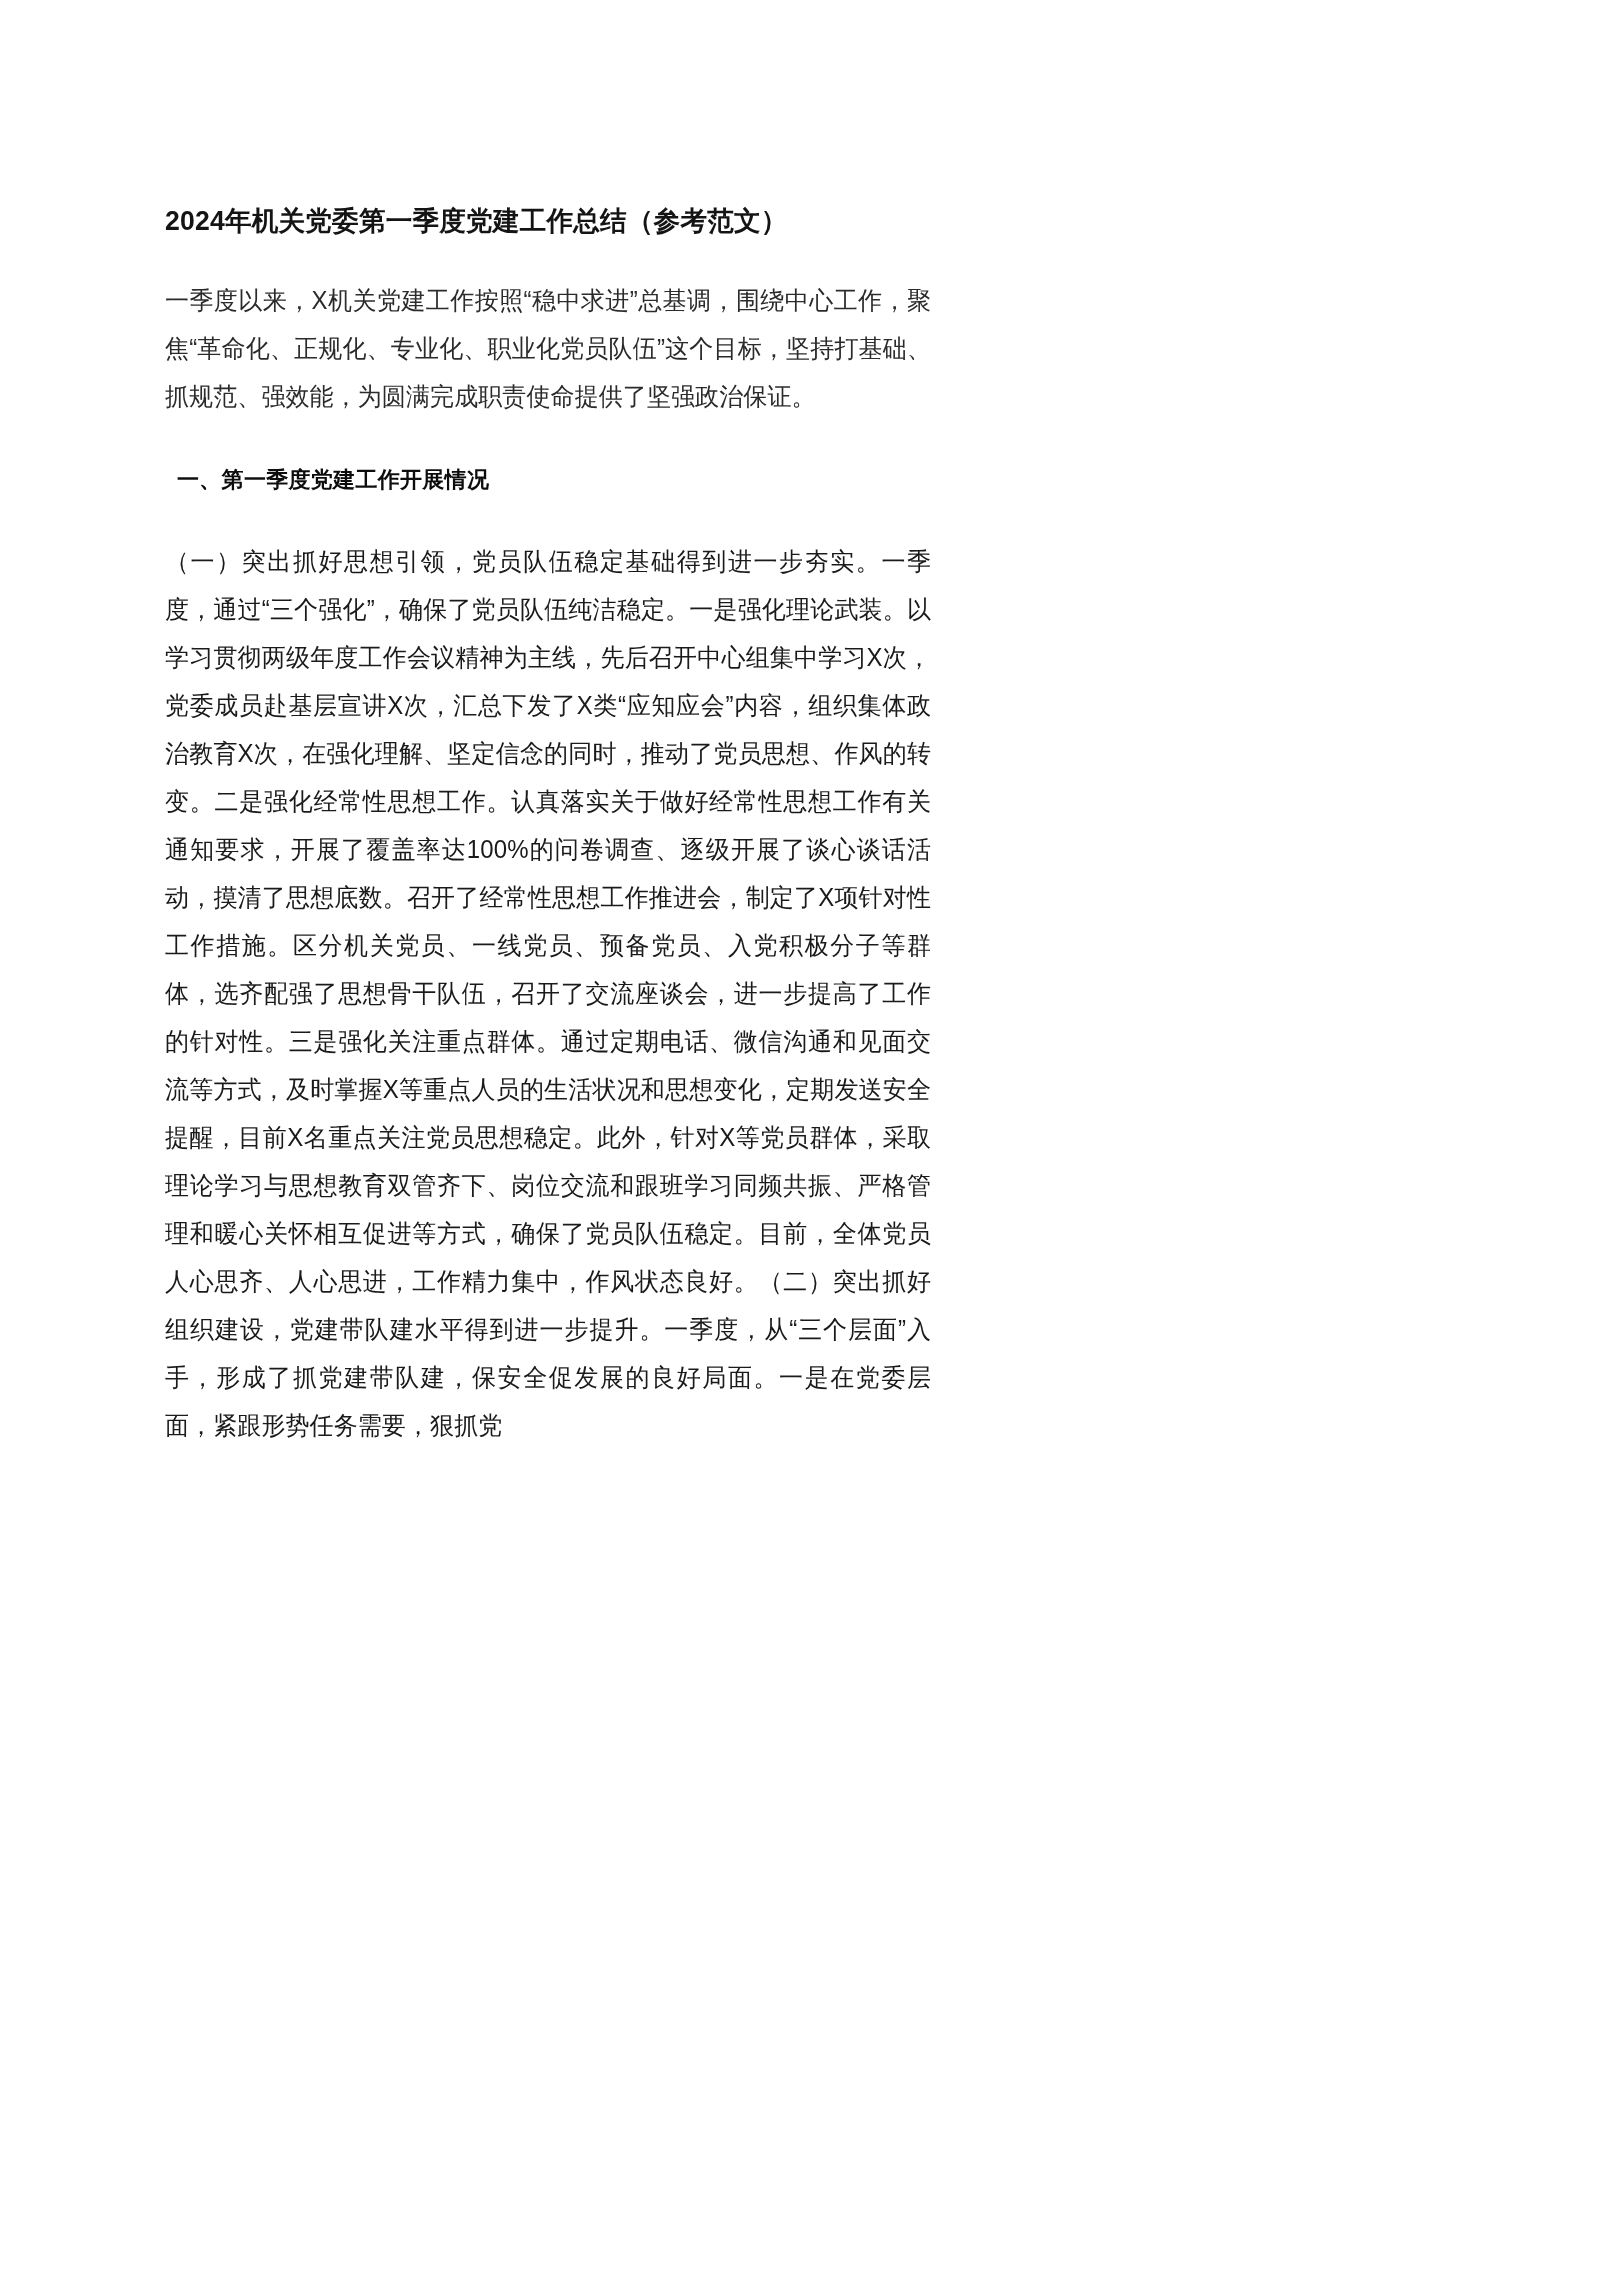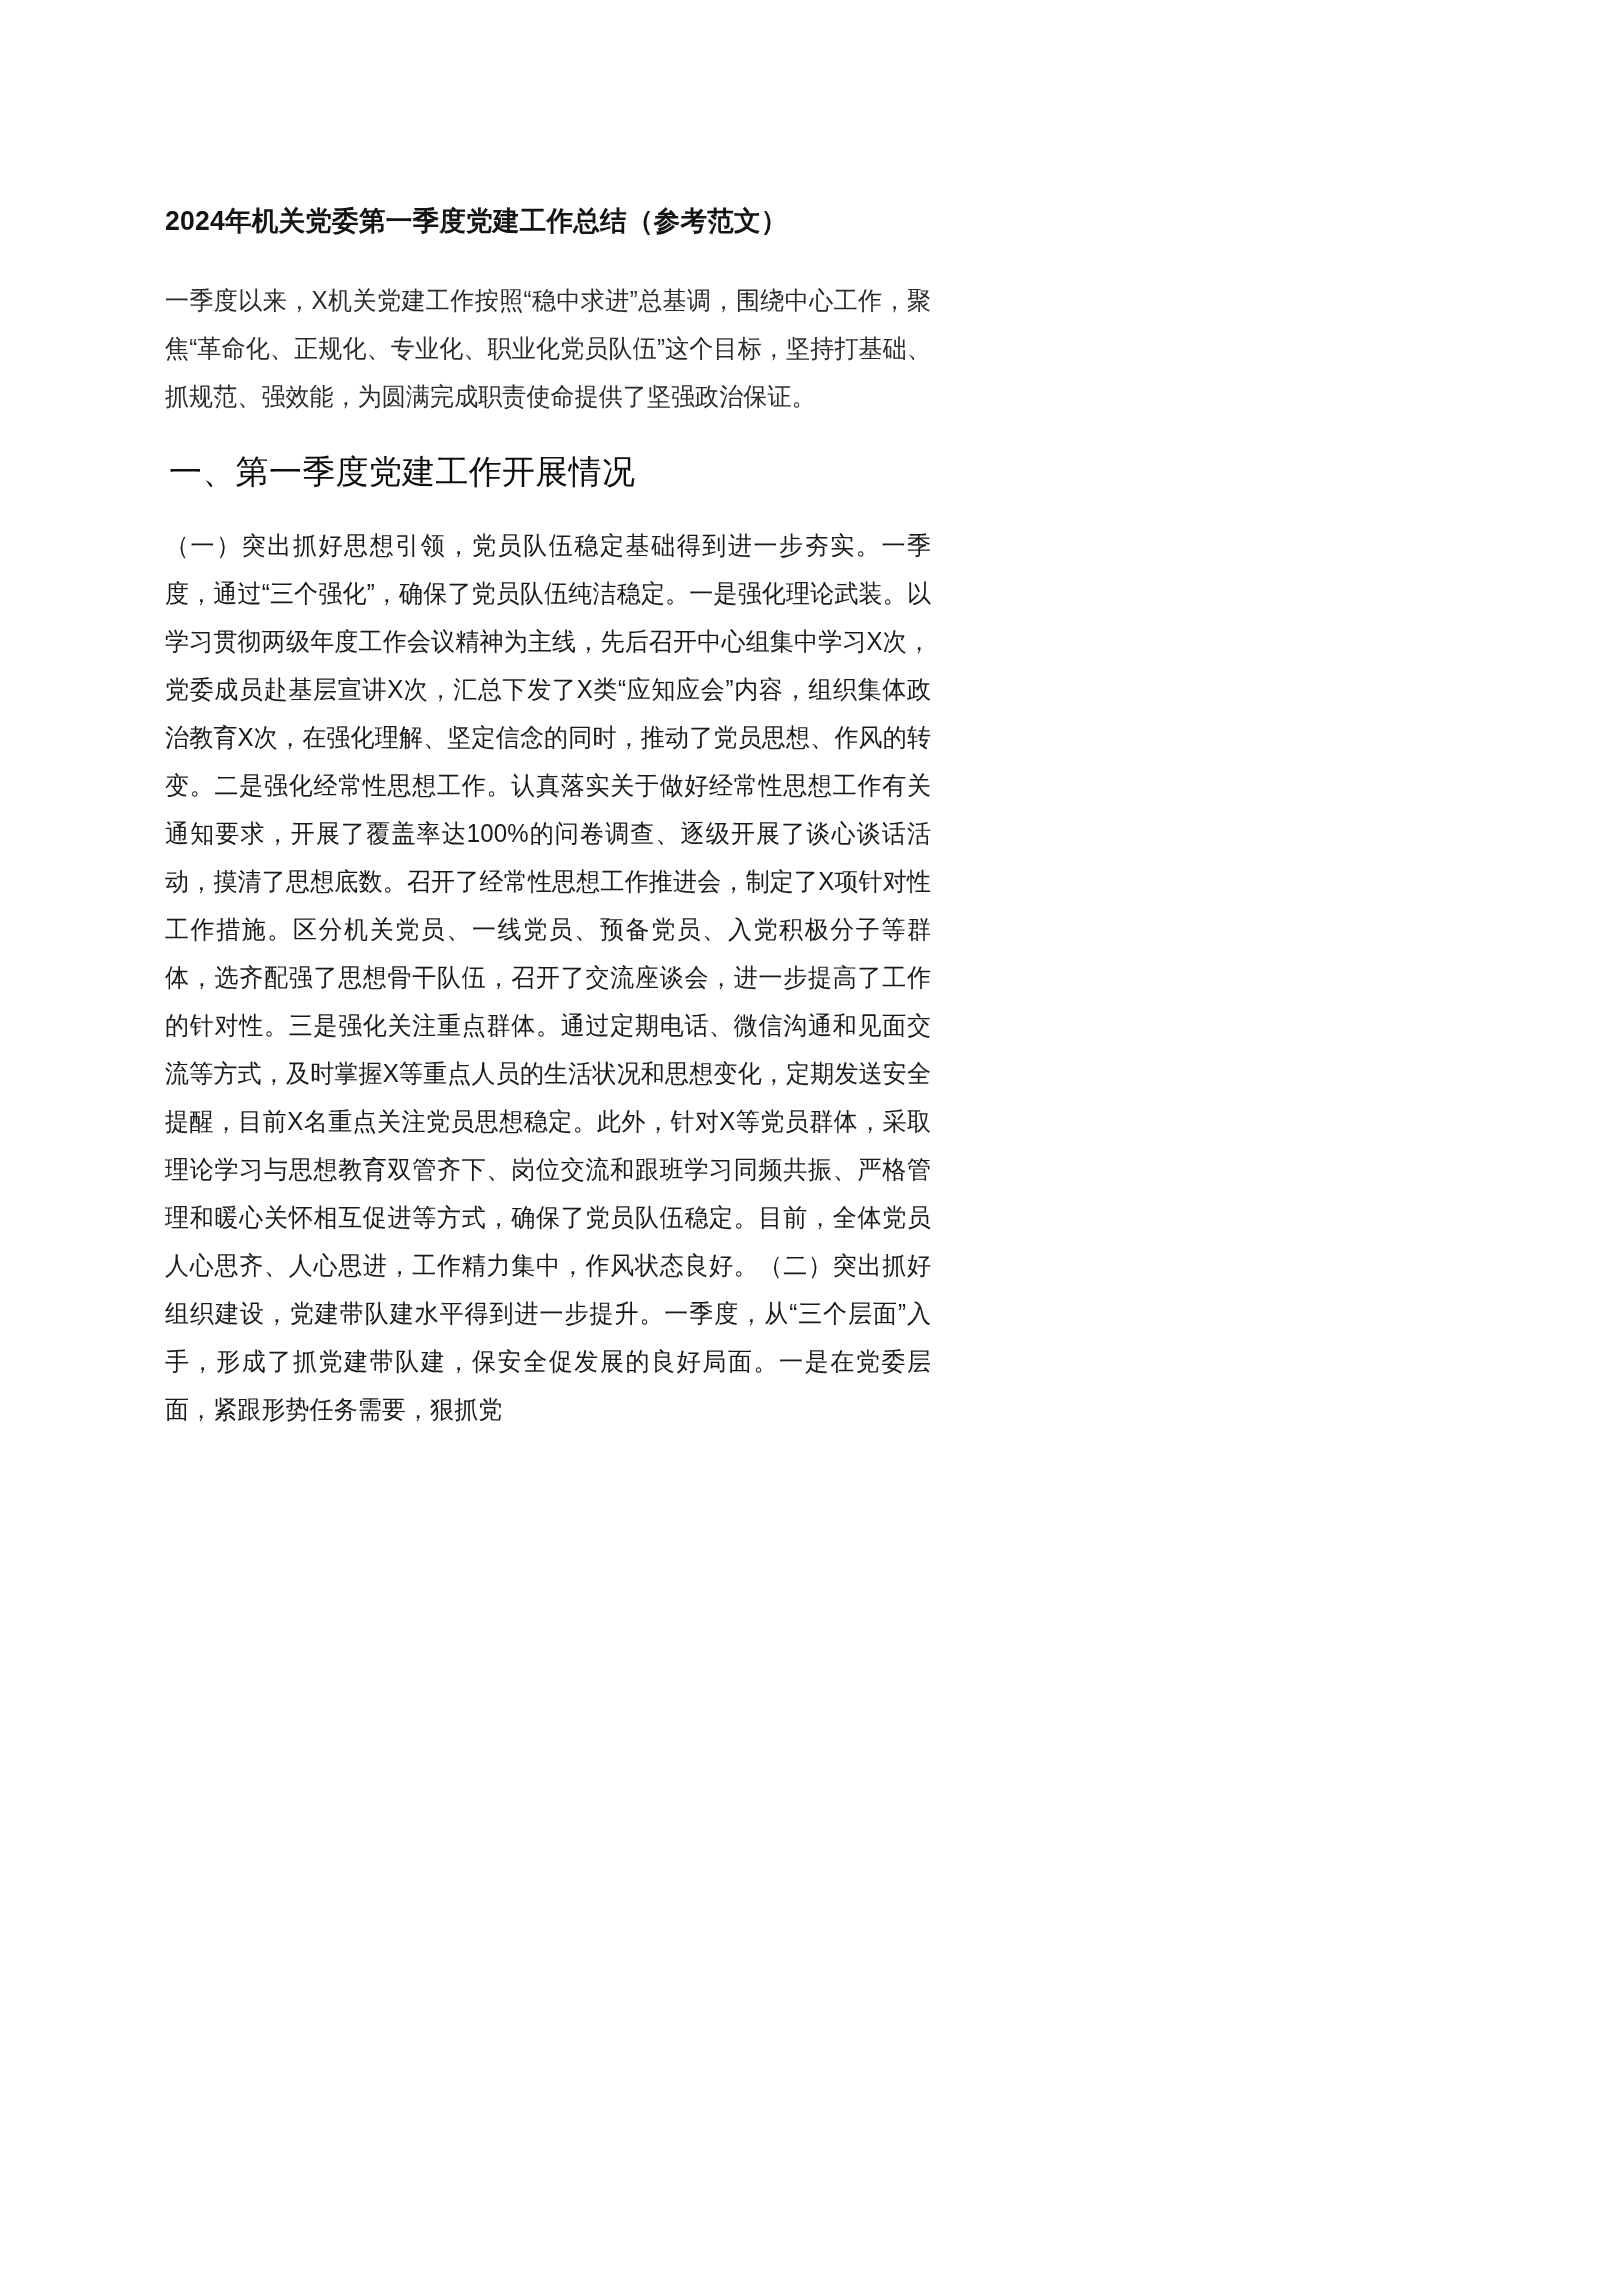--- a/index.html
+++ b/index.html
@@ -66,25 +66,25 @@
 
   .para-body {
     padding-top: 21.6px;
     color: #1a1a1a;
     font-weight: 400;
   }
 
   
   .section-heading {
     font-family: "Liberation Serif", "DejaVu Serif", serif;
-    font-weight: 400;
-    font-size: 33px;
+    font-weight: 700;
+    font-size: 22px;
     line-height: 48px;
     color: #0d0d0d;
-    margin: 4px;
+    margin: 12px;
     padding-top: 23.5px;
     white-space: nowrap;
     letter-spacing: 0.3px;
   }
 </style>
 </head>
 <body>
 
 <div class="page">
   <div class="content">

